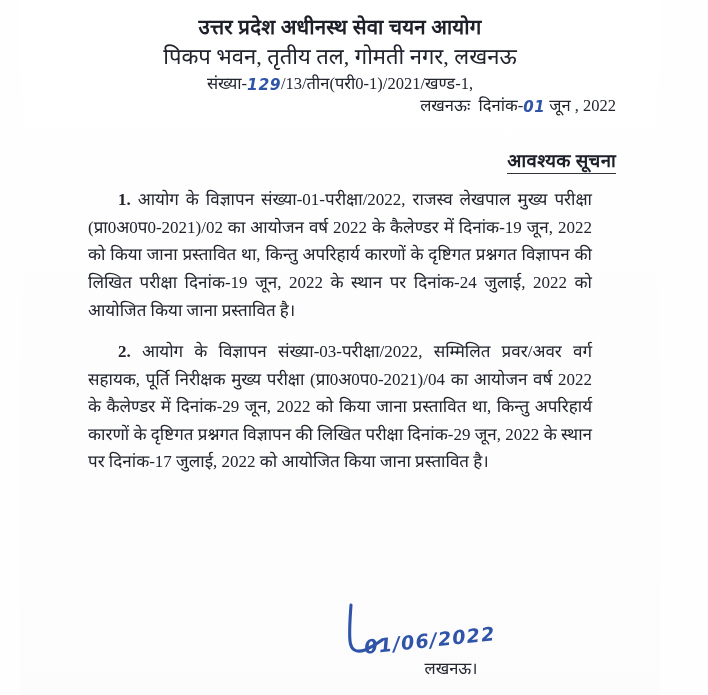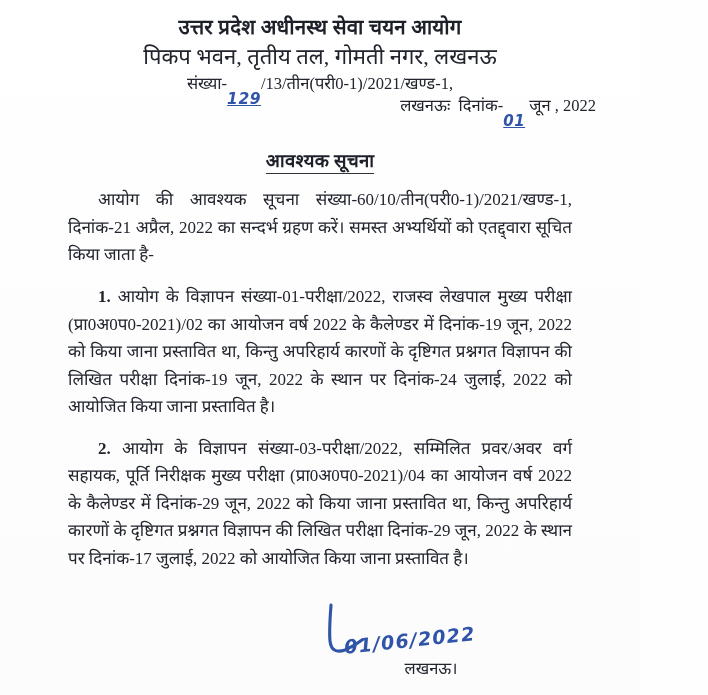--- a/index.html
+++ b/index.html
@@ -16,20 +16,21 @@
     overflow: hidden;
     position: relative;
   }
   .page {
     position: relative;
     width: 640px;
     height: 695px;
     box-sizing: border-box;
     padding: 14px 44px 10px 44px;
     background: linear-gradient(180deg,#ffffff 0%,#fdfdfe 55%,#fcfcfd 100%);
+    margin-left: 20px;
   }
   
   .letterhead {
     text-align: center;
     line-height: 1.33;
   }
   .org-name {
     font-size: 20.5px;
     font-weight: 700;
     letter-spacing: .2px;
@@ -48,28 +49,27 @@
   }
   .date-line { margin-top: 1px; text-align: right; }
   .ink {
     color: #2f54a8;
     font-family: "DejaVu Sans", sans-serif;
     font-style: italic;
     font-weight: 600;
     font-size: 15.5px;
     letter-spacing: .5px;
     position: relative;
-    top: 15px;
-    text-decoration: underline;
+    top: 1px;
   }
   .ink.small { font-size: 15px; }
 
   
   .notice-title-wrap {
-    text-align: center;
+    text-align: right;
     margin-top: 30px;
     margin-bottom: 12px;
   }
   .notice-title {
     display: inline-block;
     font-size: 18.5px;
     font-weight: 700;
     color: #1d2029;
     border-bottom: 1.6px solid #32353d;
     padding-bottom: 1px;
@@ -146,21 +146,20 @@
       <span>लखनऊः</span>&nbsp;&nbsp;<span>दिनांक-</span><span class="ink small">01</span>&nbsp;<span>जून , 2022</span>
     </div>
   </div>
 
   <div class="notice-title-wrap">
     <span class="notice-title">आवश्यक सूचना</span>
   </div>
 
   <div class="body-col">
 
-    <p class="para"><span>आयोग की आवश्यक सूचना संख्या-60/10/तीन(परी0-1)/2021/खण्ड-1, दिनांक-21 अप्रैल, 2022 का सन्दर्भ ग्रहण करें। समस्त अभ्यर्थियों को एतद्द्वारा सूचित किया जाता है-</span></p>
 
     <p class="para"><span class="num">1.</span>
       <span>आयोग के विज्ञापन संख्या-01-परीक्षा/2022, राजस्व लेखपाल मुख्य परीक्षा (प्रा0अ0प0-2021)/02 का आयोजन वर्ष 2022 के कैलेण्डर में दिनांक-19 जून, 2022 को किया जाना प्रस्तावित था, किन्तु अपरिहार्य कारणों के दृष्टिगत प्रश्नगत विज्ञापन की लिखित परीक्षा दिनांक-19 जून, 2022 के स्थान पर दिनांक-24 जुलाई, 2022 को आयोजित किया जाना प्रस्तावित है।</span></p>
 
     <p class="para"><span class="num">2.</span>
       <span>आयोग के विज्ञापन संख्या-03-परीक्षा/2022, सम्मिलित प्रवर/अवर वर्ग सहायक, पूर्ति निरीक्षक मुख्य परीक्षा (प्रा0अ0प0-2021)/04 का आयोजन वर्ष 2022 के कैलेण्डर में दिनांक-29 जून, 2022 को किया जाना प्रस्तावित था, किन्तु अपरिहार्य कारणों के दृष्टिगत प्रश्नगत विज्ञापन की लिखित परीक्षा दिनांक-29 जून, 2022 के स्थान पर दिनांक-17 जुलाई, 2022 को आयोजित किया जाना प्रस्तावित है।</span></p>
 
   </div>
 
   <div class="sig-zone">

